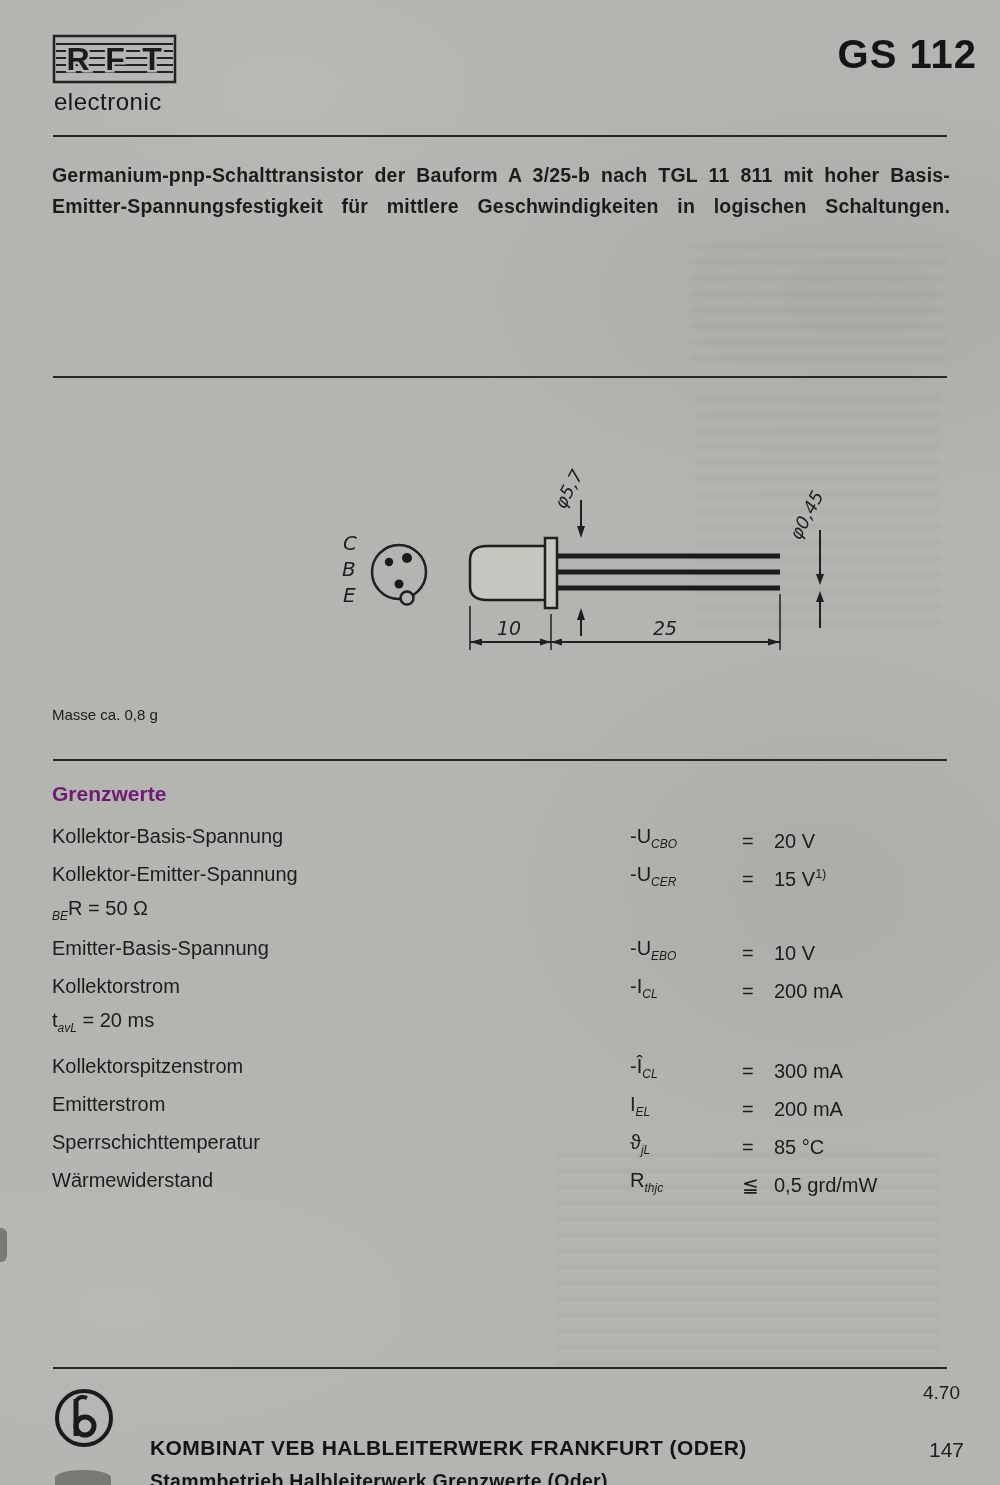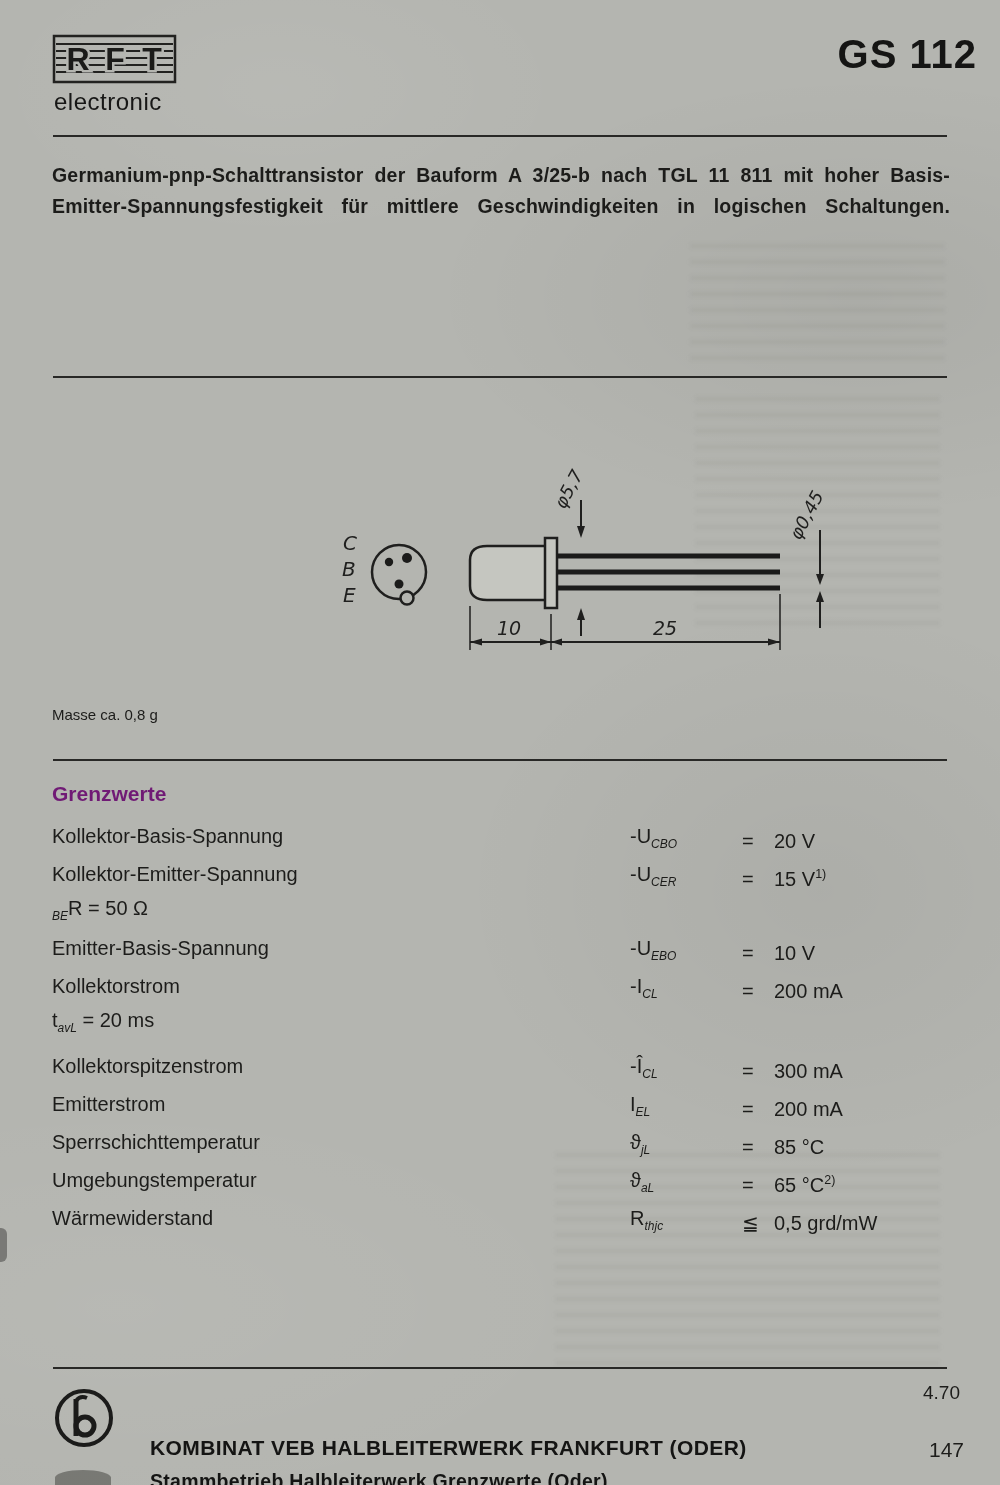--- a/index.html
+++ b/index.html
@@ -221,25 +221,20 @@
       <div class="gw-sym"><span>I</span><sub>EL</sub></div>
       <div class="gw-val"><span class="rel">=</span><span>200 mA</span><sup></sup></div>
     </div>
 
     <div class="gw-row">
       <div class="gw-label">Sperrschichttemperatur</div>
       <div class="gw-sym"><span>ϑ</span><sub>jL</sub></div>
       <div class="gw-val"><span class="rel">=</span><span>85 °C</span><sup></sup></div>
     </div>
 
-    <div class="gw-row">
-      <div class="gw-label">Umgebungstemperatur</div>
-      <div class="gw-sym"><span>ϑ</span><sub>aL</sub></div>
-      <div class="gw-val"><span class="rel">=</span><span>65 °C</span><sup>2)</sup></div>
-    </div>
 
     <div class="gw-row">
       <div class="gw-label">Wärmewiderstand</div>
       <div class="gw-sym"><span>R</span><sub>thjc</sub></div>
       <div class="gw-val"><span class="rel">≦</span><span>0,5 grd/mW</span><sup></sup></div>
     </div>
 
   </div>
 
   <div class="rule rule-4"></div>

